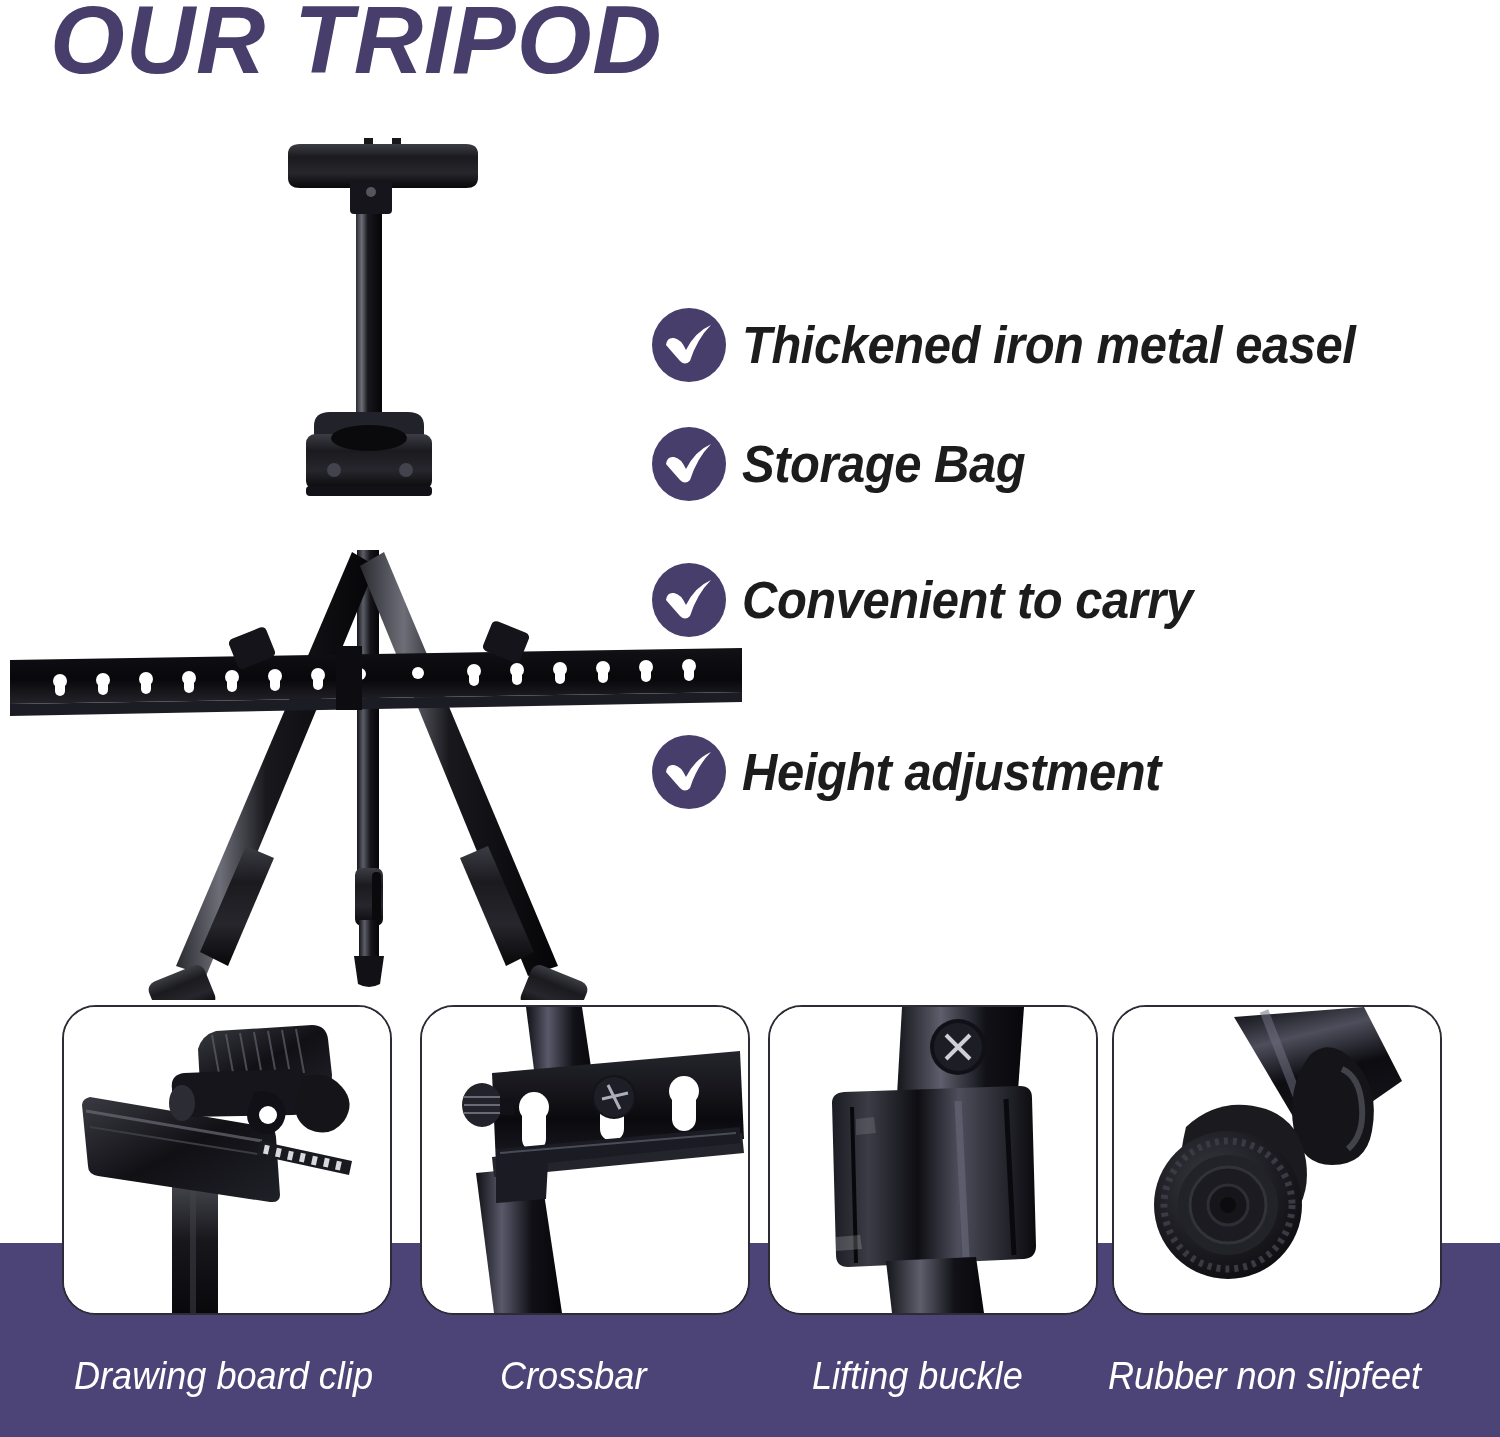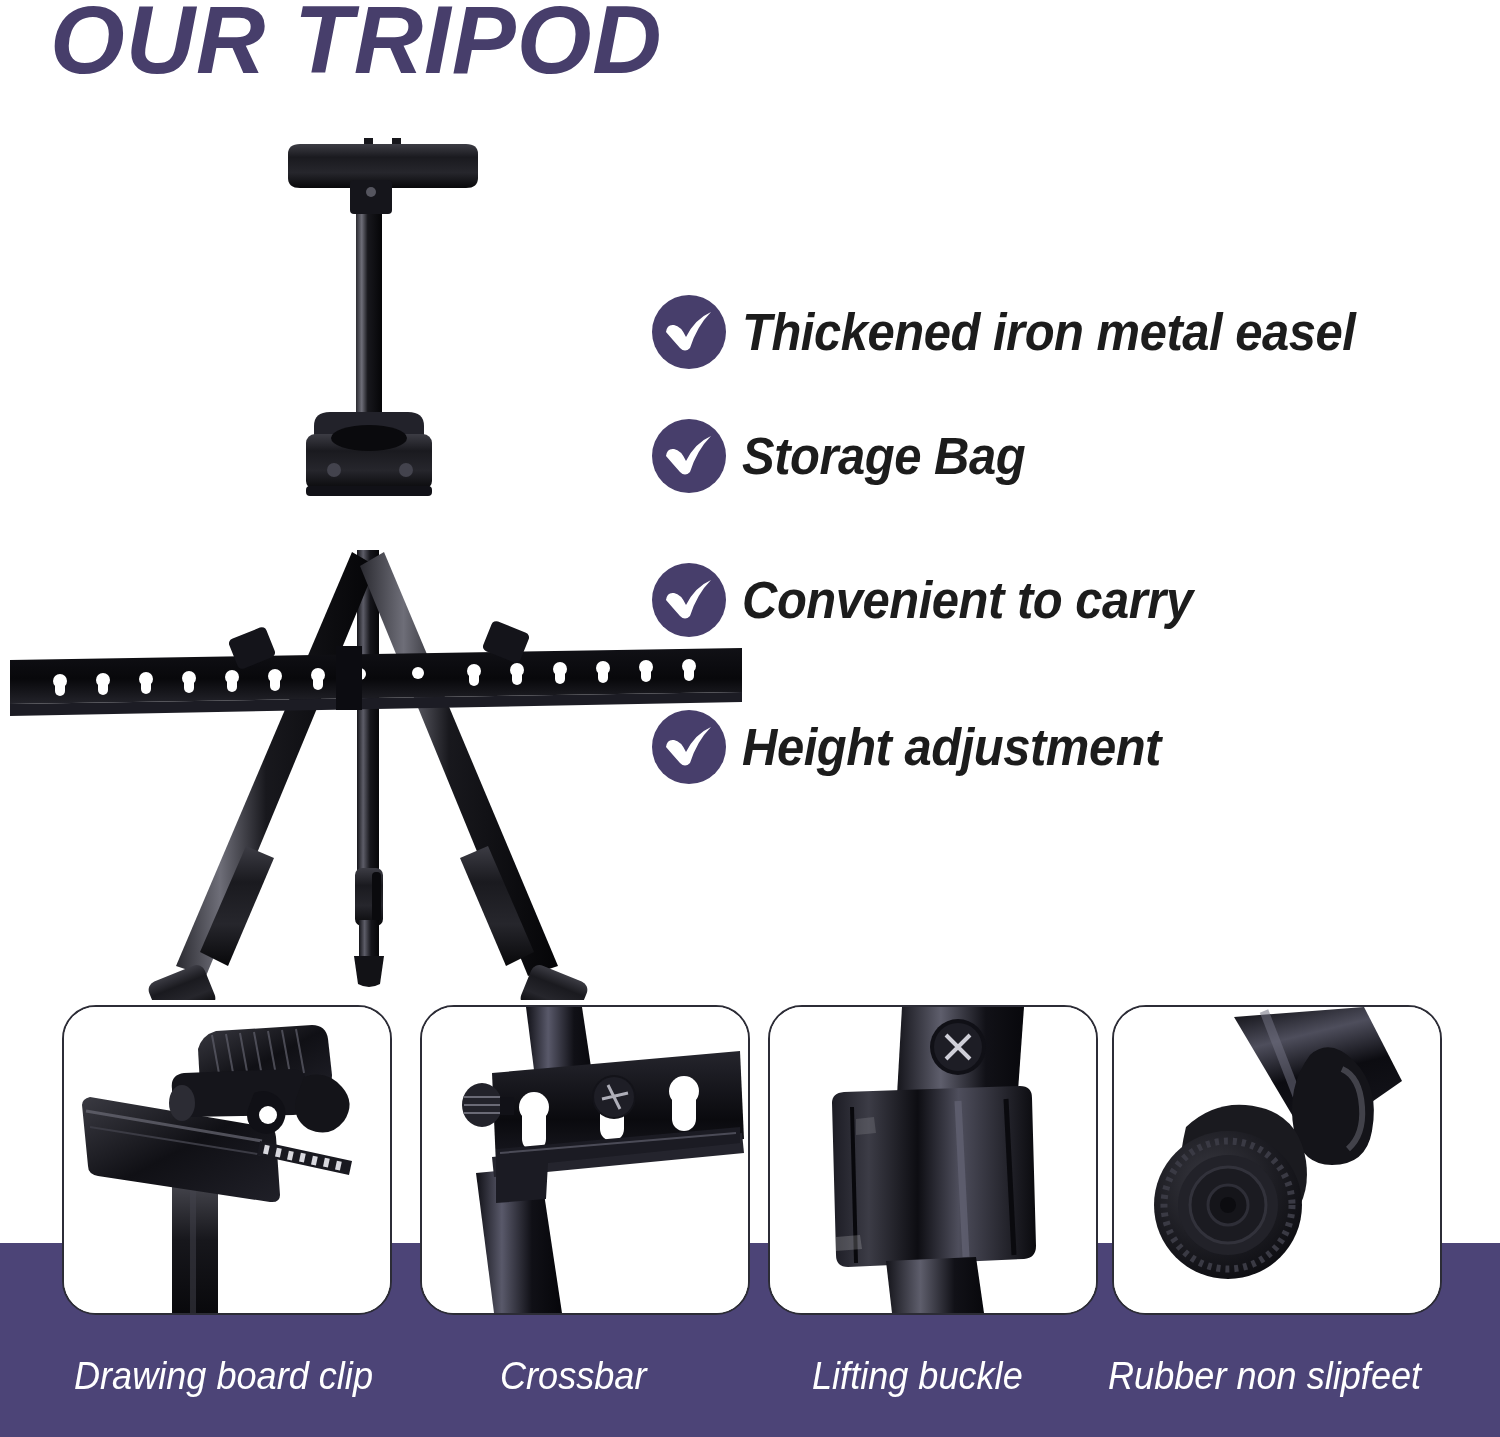--- a/index.html
+++ b/index.html
@@ -25,24 +25,24 @@
     transform-origin:left top;
   }
 
   
   .features{position:absolute;left:652px;top:288px;width:830px;}
   .feature-row{
     position:absolute;left:0;
     display:flex;align-items:center;
     height:80px;
   }
-  .feature-row.r0{top:4px;}
-  .feature-row.r1{top:128px;}
+  .feature-row.r0{top:17px;}
+  .feature-row.r1{top:136px;}
   .feature-row.r2{top:272px;align-items:center;}
-  .feature-row.r3{top:419px;}
+  .feature-row.r3{top:444px;}
 
   .check-badge{
     width:74px;height:74px;flex:0 0 74px;
     border-radius:50%;
     background:#473E6B;
     position:relative;
     margin-right:16px;
   }
   .check-badge svg{position:absolute;left:11px;top:12px;}
 

